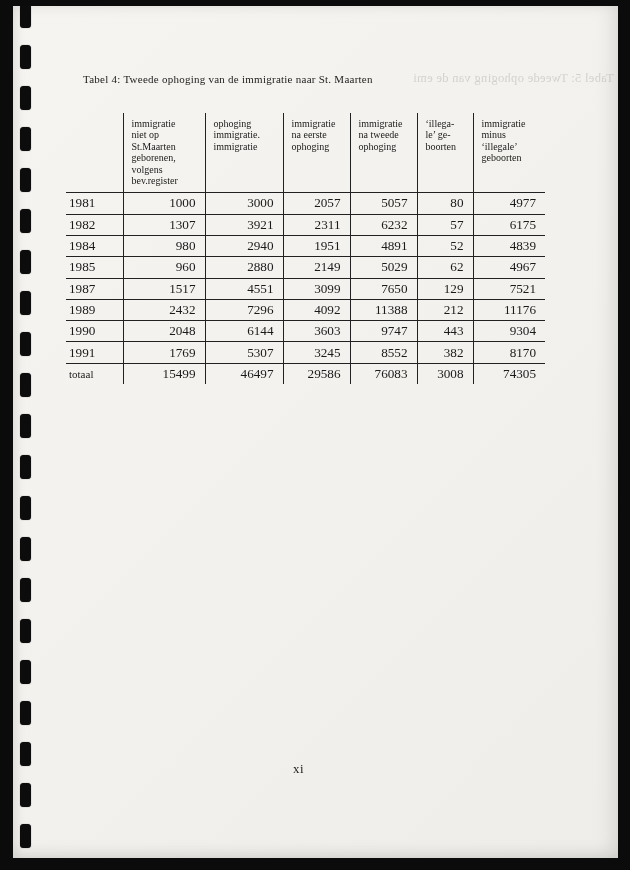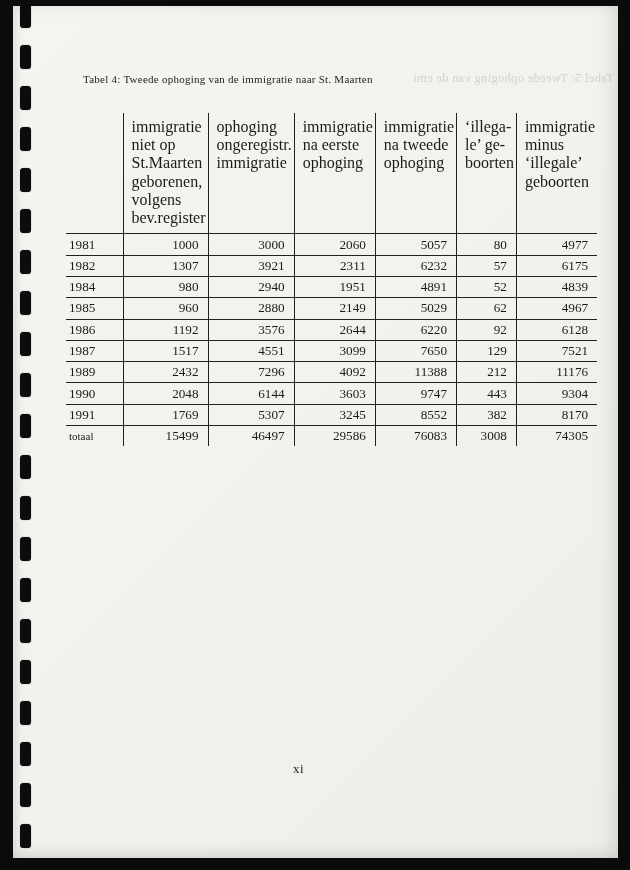--- a/index.html
+++ b/index.html
@@ -46,21 +46,21 @@
   }
   .stats th, .stats td {
     border:0 solid #212121;
     overflow:hidden;
   }
   .stats th:not(:first-child), .stats td:not(:first-child) { border-left-width:1.5px; }
   .stats thead th { border-bottom-width:1.5px; }
   .stats tbody tr:not(.total-row) td { border-bottom-width:1.5px; }
   .stats thead th {
     font-weight:normal; text-align:left; vertical-align:top;
-    font-size:16px; line-height:1.14;
+    font-size:10px; line-height:1.14;
     padding:5px 2px 6px 8px;
   }
   .stats tbody td { height:20.3px; vertical-align:middle; }
   .num-cell { font-size:13.2px; text-align:right; padding:0 9px 0 0; }
   .year-cell { font-size:13.2px; text-align:left; padding:0 3px; }
   .total-row .year-cell { font-size:11px; }
   .page-num {
     position:absolute; left:0; top:756px; width:571px;
     text-align:center; font-size:12.8px; color:#222;
     letter-spacing:0.5px;
@@ -91,21 +91,21 @@
           <th>
             <div>immigratie</div>
             <div>niet op</div>
             <div>St.Maarten</div>
             <div>geborenen,</div>
             <div>volgens</div>
             <div>bev.register</div>
           </th>
           <th>
             <div>ophoging</div>
-            <div>ongeregistr.</div>
+            <div>immigratie.</div>
             <div>immigratie</div>
           </th>
           <th>
             <div>immigratie</div>
             <div>na eerste</div>
             <div>ophoging</div>
           </th>
           <th>
             <div>immigratie</div>
             <div>na tweede</div>
@@ -122,21 +122,21 @@
             <div>‘illegale’</div>
             <div>geboorten</div>
           </th>
         </tr>
     </thead>
     <tbody>
         <tr>
           <td class="year-cell">1981</td>
           <td class="num-cell">1000</td>
           <td class="num-cell">3000</td>
-          <td class="num-cell">2060</td>
+          <td class="num-cell">2057</td>
           <td class="num-cell">5057</td>
           <td class="num-cell">80</td>
           <td class="num-cell">4977</td>
         </tr>
         <tr>
           <td class="year-cell">1982</td>
           <td class="num-cell">1307</td>
           <td class="num-cell">3921</td>
           <td class="num-cell">2311</td>
           <td class="num-cell">6232</td>
@@ -153,29 +153,20 @@
           <td class="num-cell">4839</td>
         </tr>
         <tr>
           <td class="year-cell">1985</td>
           <td class="num-cell">960</td>
           <td class="num-cell">2880</td>
           <td class="num-cell">2149</td>
           <td class="num-cell">5029</td>
           <td class="num-cell">62</td>
           <td class="num-cell">4967</td>
-        </tr>
-        <tr>
-          <td class="year-cell">1986</td>
-          <td class="num-cell">1192</td>
-          <td class="num-cell">3576</td>
-          <td class="num-cell">2644</td>
-          <td class="num-cell">6220</td>
-          <td class="num-cell">92</td>
-          <td class="num-cell">6128</td>
         </tr>
         <tr>
           <td class="year-cell">1987</td>
           <td class="num-cell">1517</td>
           <td class="num-cell">4551</td>
           <td class="num-cell">3099</td>
           <td class="num-cell">7650</td>
           <td class="num-cell">129</td>
           <td class="num-cell">7521</td>
         </tr>

